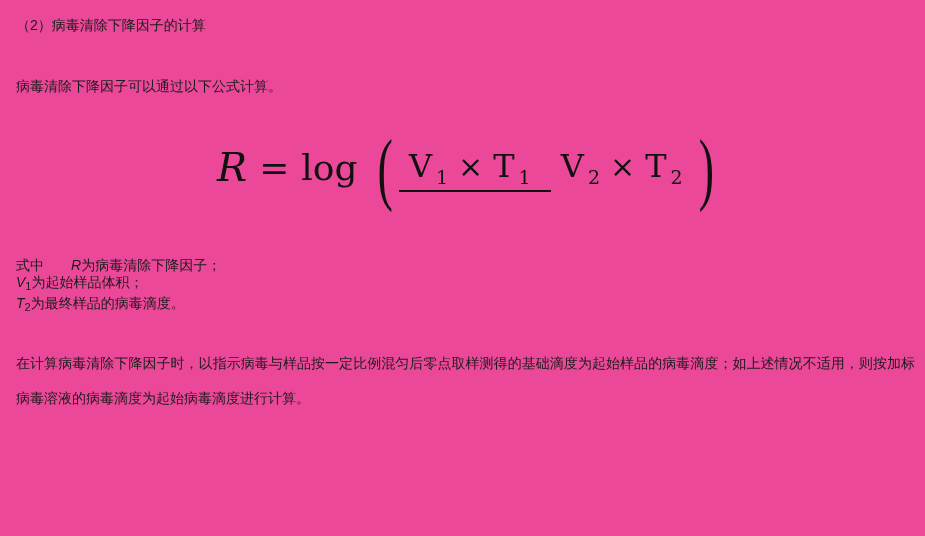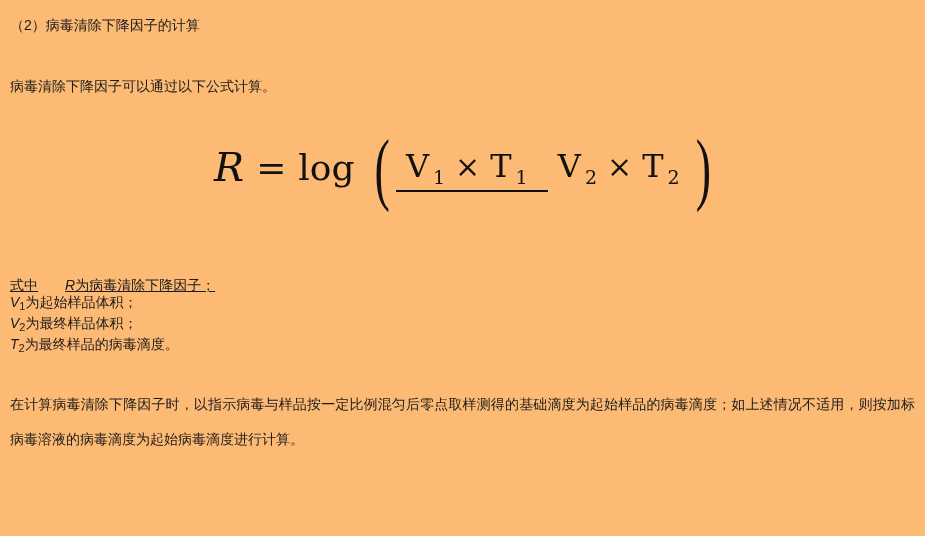--- a/index.html
+++ b/index.html
@@ -1,22 +1,22 @@
 <!DOCTYPE html>
 <html><head>
 <meta charset="utf-8">
 <style>
   html, body { margin: 0; padding: 0; background: #ffffff; }
   .page {
     position: relative;
     width: 925px;
     height: 536px;
     box-sizing: border-box;
-    padding: 17px 10px 0 10px;
-    background: #fdba74;
+    padding: 17px 10px 0 16px;
+    background: #ec4899;
     font-family: "Liberation Sans", sans-serif;
     font-size: 14px;
     color: #1c1c1c;
     overflow: hidden;
   }
   p { margin: 0; line-height: 17px; }
   .heading { margin: 0; }
   .intro { margin-top: 44px; }
 
   
@@ -63,21 +63,21 @@
   .frac .den { padding-top: 4px; }
   .frac .times { margin: 0 10px; font-size: 30px; }
   .frac .ssub {
     font-size: 19px;
     vertical-align: -7px;
     margin-left: 4px;
   }
 
   
   .def { }
-  .def.first { margin-top: 64px; text-decoration: underline; }
+  .def.first { margin-top: 44px; }
   .def .prefix { margin-right: 27px; }
   .sym {
     font-style: italic;
     font-family: "Liberation Sans", sans-serif;
   }
   .sym .tsub {
     font-style: normal;
     font-size: 11px;
     vertical-align: -3px;
   }
@@ -118,23 +118,20 @@
 
   <p class="def first">
     <span class="prefix">式中</span><span class="sym">R</span><span>为病毒清除下降因子；</span>
   </p>
 
   <p class="def">
     <span class="sym"><span>V</span><span class="tsub">1</span></span><span>为起始样品体积；</span>
   </p>
 
 
-  <p class="def">
-    <span class="sym"><span>V</span><span class="tsub">2</span></span><span>为最终样品体积；</span>
-  </p>
 
   <p class="def">
     <span class="sym"><span>T</span><span class="tsub">2</span></span><span>为最终样品的病毒滴度。</span>
   </p>
 
   <p class="closing">在计算病毒清除下降因子时，以指示病毒与样品按一定比例混匀后零点取样测得的基础滴度为起始样品的病毒滴度；如上述情况不适用，则按加标病毒溶液的病毒滴度为起始病毒滴度进行计算。</p>
 
 </div>
 
 </body></html>

